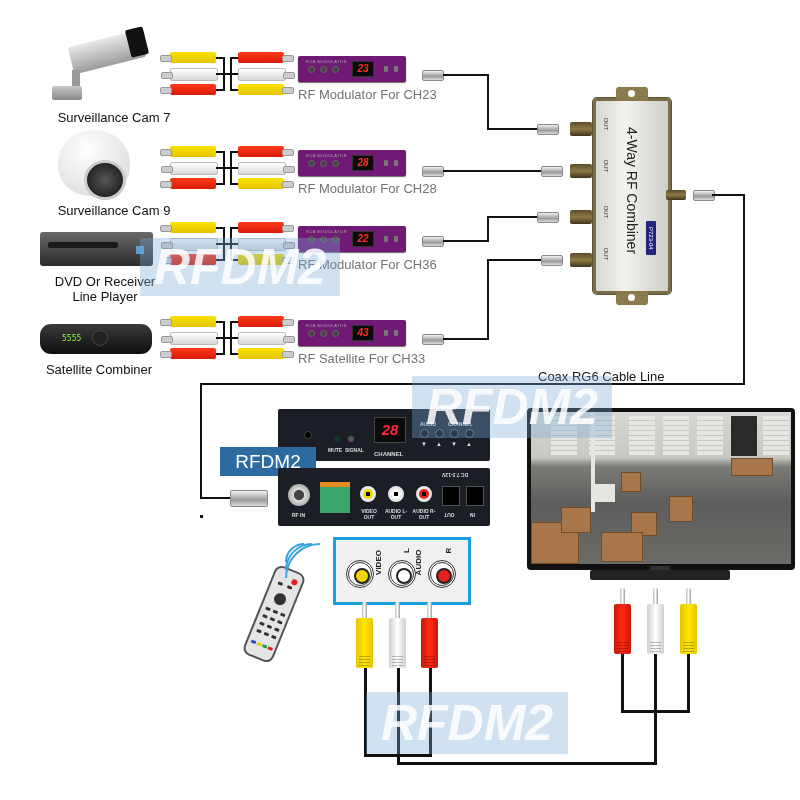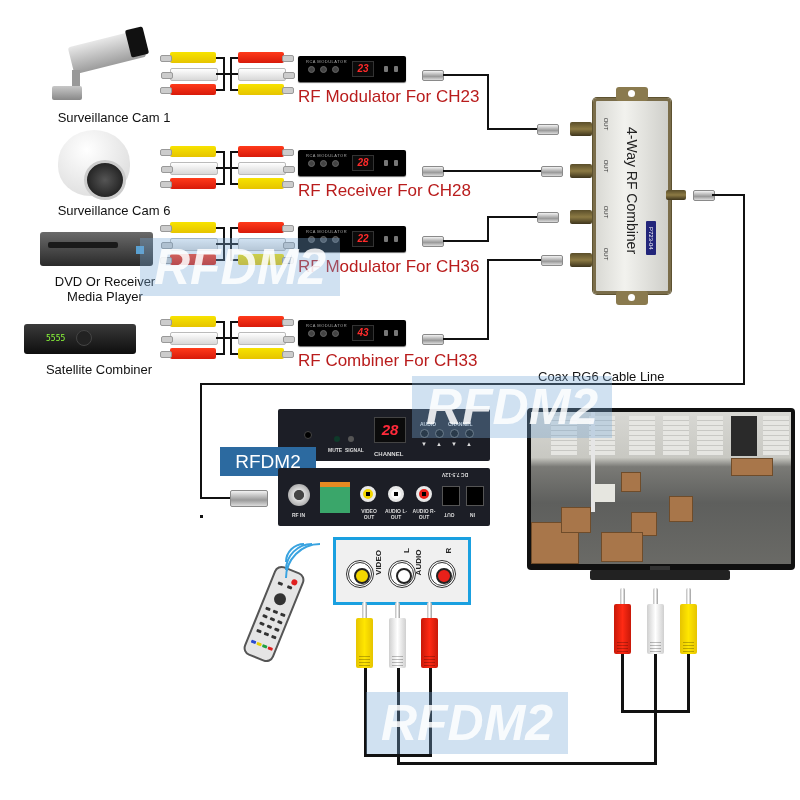--- a/index.html
+++ b/index.html
@@ -1,29 +1,29 @@
 <!DOCTYPE html>
 <html><head>
 <meta charset="utf-8">
 <style>
   html,body{margin:0;padding:0;background:#ffffff;}
   body{width:800px;height:800px;position:relative;overflow:hidden;font-family:"Liberation Sans",sans-serif;}
   .abs{position:absolute;}
   .label{position:absolute;font-size:13px;color:#111;text-align:center;line-height:15px;}
-  .mod-label{position:absolute;font-size:17px;color:#b91c1c;white-space:nowrap;}
+  .mod-label{position:absolute;font-size:13px;color:#737373;white-space:nowrap;}
   .wire{position:absolute;background:#111;}
   
   .rca-h{position:absolute;width:46px;height:11px;border-radius:2px;}
   .rca-h::before{content:"";position:absolute;left:-10px;top:3px;width:10px;height:5px;background:#ccc;border:1px solid #999;border-radius:2px;}
   .rca-h.right::before{left:auto;right:-10px;}
   .yel{background:linear-gradient(#f7e300,#e6c400);}
   .wht{background:linear-gradient(#ffffff,#d8d8d8);border:1px solid #bbb;}
   .red{background:linear-gradient(#ff3a1a,#d81a0a);}
   
-  .mod{position:absolute;width:108px;height:26px;background:#000000;border-radius:2px;box-shadow:0 1px 1px #666;}
+  .mod{position:absolute;width:108px;height:26px;background:#701a75;border-radius:2px;box-shadow:0 1px 1px #666;}
   .mod .title{position:absolute;left:8px;top:3px;font-size:4px;color:#aaa;letter-spacing:.5px;}
   .mod .knob{position:absolute;top:10px;width:5px;height:5px;border-radius:50%;background:#444;border:1px solid #666;}
   .mod .lcd{position:absolute;left:54px;top:5px;width:20px;height:14px;background:#0b0b0b;border:1px solid #333;color:#ff2a2a;font-size:10px;font-weight:bold;font-style:italic;text-align:center;line-height:14px;}
   .mod .btn{position:absolute;top:10px;width:4px;height:6px;background:#777;border-radius:1px;}
   
   .coax{position:absolute;width:20px;height:9px;border-radius:2px;background:linear-gradient(#f2f2f2,#9a9a9a 60%,#dcdcdc);border:1px solid #8a8a8a;}
   
   .combiner{position:absolute;left:593px;top:98px;width:72px;height:190px;background:linear-gradient(90deg,#d9d9d4,#f2f2ee 40%,#cfcfca);border:3px solid #7a6d4a;border-radius:4px;box-shadow:0 0 0 1px #5d5230;}
   .combiner .tab{position:absolute;left:20px;width:32px;height:14px;background:#8a7a4e;border-radius:3px;}
   .combiner .tab::after{content:"";position:absolute;left:12px;top:3px;width:7px;height:7px;border-radius:50%;background:#fff;}
@@ -60,38 +60,38 @@
 </style>
 </head>
 <body>
 
 <div class="abs" style="left:52px;top:28px;width:95px;height:78px;">
   <div class="abs" style="left:18px;top:10px;width:74px;height:28px;background:linear-gradient(#e8e8e8,#9c9c9c);transform:rotate(-14deg);border-radius:3px;"></div>
   <div class="abs" style="left:76px;top:0px;width:18px;height:28px;background:#111;transform:rotate(-14deg);border-radius:2px;"></div>
   <div class="abs" style="left:20px;top:42px;width:8px;height:22px;background:#999;"></div>
   <div class="abs" style="left:0;top:58px;width:30px;height:14px;background:linear-gradient(#c8c8c8,#888);border-radius:2px;"></div>
 </div>
-<div class="label" style="left:44px;top:110px;width:140px;">Surveillance Cam 1</div>
+<div class="label" style="left:44px;top:110px;width:140px;">Surveillance Cam 7</div>
 
 <div class="abs" style="left:58px;top:130px;width:72px;height:70px;">
   <div class="abs" style="left:0;top:0;width:72px;height:66px;border-radius:50% 50% 45% 45%;background:radial-gradient(circle at 40% 30%,#ffffff,#d6d6d6);"></div>
   <div class="abs" style="left:26px;top:30px;width:36px;height:34px;border-radius:50%;background:radial-gradient(#555,#111);border:3px solid #ccc;"></div>
 </div>
-<div class="label" style="left:44px;top:203px;width:140px;">Surveillance Cam 6</div>
+<div class="label" style="left:44px;top:203px;width:140px;">Surveillance Cam 9</div>
 
 <div class="abs" style="left:40px;top:232px;width:113px;height:34px;background:linear-gradient(#6a6a6a,#2a2a2a);border-radius:3px;">
   <div class="abs" style="left:8px;top:10px;width:70px;height:6px;background:#1a1a1a;border-radius:2px;"></div>
   <div class="abs" style="left:96px;top:14px;width:8px;height:8px;background:#5aa0d0;"></div>
 </div>
 <div class="label" style="left:40px;top:274px;width:130px;">
   <div>DVD Or Receiver</div>
-  <div>Media Player</div>
-</div>
-
-<div class="abs" style="left:24px;top:324px;width:112px;height:30px;background:linear-gradient(#3a3a3a,#0e0e0e);border-radius:3px;">
+  <div>Line Player</div>
+</div>
+
+<div class="abs" style="left:40px;top:324px;width:112px;height:30px;background:linear-gradient(#3a3a3a,#0e0e0e);border-radius:11px;">
   <div class="abs" style="left:22px;top:10px;font-size:8px;color:#8dff3a;font-family:'DejaVu Sans Mono',monospace;">5555</div>
   <div class="abs" style="left:52px;top:6px;width:14px;height:14px;border-radius:50%;background:#222;border:1px solid #444;"></div>
 </div>
 <div class="label" style="left:34px;top:362px;width:130px;">Satellite Combiner</div>
 
 <div id="rca-rows">
     <div class="rca-h yel" style="left: 170px; top: 52px;"></div>
     <div class="rca-h wht" style="left: 170px; top: 68px;"></div>
     <div class="rca-h red" style="left: 170px; top: 84px;"></div>
     <div class="rca-h right red" style="left: 238px; top: 52px;"></div>
@@ -163,21 +163,21 @@
     <div class="coax" style="left: 422px; top: 70px;"></div>
     <div class="mod" style="left: 298px; top: 150px;">
       <div class="title">RCA MODULATOR</div>
       <div class="knob" style="left:10px"></div>
       <div class="knob" style="left:22px"></div>
       <div class="knob" style="left:34px"></div>
       <div class="lcd">28</div>
       <div class="btn" style="left:86px"></div>
       <div class="btn" style="left:96px"></div>
     </div>
-    <div class="mod-label" style="left: 298px; top: 181px;">RF Receiver For CH28</div>
+    <div class="mod-label" style="left: 298px; top: 181px;">RF Modulator For CH28</div>
     <div class="coax" style="left: 422px; top: 166px;"></div>
     <div class="mod" style="left: 298px; top: 226px;">
       <div class="title">RCA MODULATOR</div>
       <div class="knob" style="left:10px"></div>
       <div class="knob" style="left:22px"></div>
       <div class="knob" style="left:34px"></div>
       <div class="lcd">22</div>
       <div class="btn" style="left:86px"></div>
       <div class="btn" style="left:96px"></div>
     </div>
@@ -185,21 +185,21 @@
     <div class="coax" style="left: 422px; top: 236px;"></div>
     <div class="mod" style="left: 298px; top: 320px;">
       <div class="title">RCA MODULATOR</div>
       <div class="knob" style="left:10px"></div>
       <div class="knob" style="left:22px"></div>
       <div class="knob" style="left:34px"></div>
       <div class="lcd">43</div>
       <div class="btn" style="left:86px"></div>
       <div class="btn" style="left:96px"></div>
     </div>
-    <div class="mod-label" style="left: 298px; top: 351px;">RF Combiner For CH33</div>
+    <div class="mod-label" style="left: 298px; top: 351px;">RF Satellite For CH33</div>
     <div class="coax" style="left: 422px; top: 334px;"></div>
   </div>
 
 <div class="wire" style="left:443px;top:74px;width:45px;height:2px;"></div>
 <div class="wire" style="left:487px;top:74px;width:2px;height:56px;"></div>
 <div class="wire" style="left:487px;top:128px;width:52px;height:2px;"></div>
 
 <div class="wire" style="left:443px;top:170px;width:98px;height:2px;"></div>
 
 <div class="wire" style="left:443px;top:240px;width:45px;height:2px;"></div>

